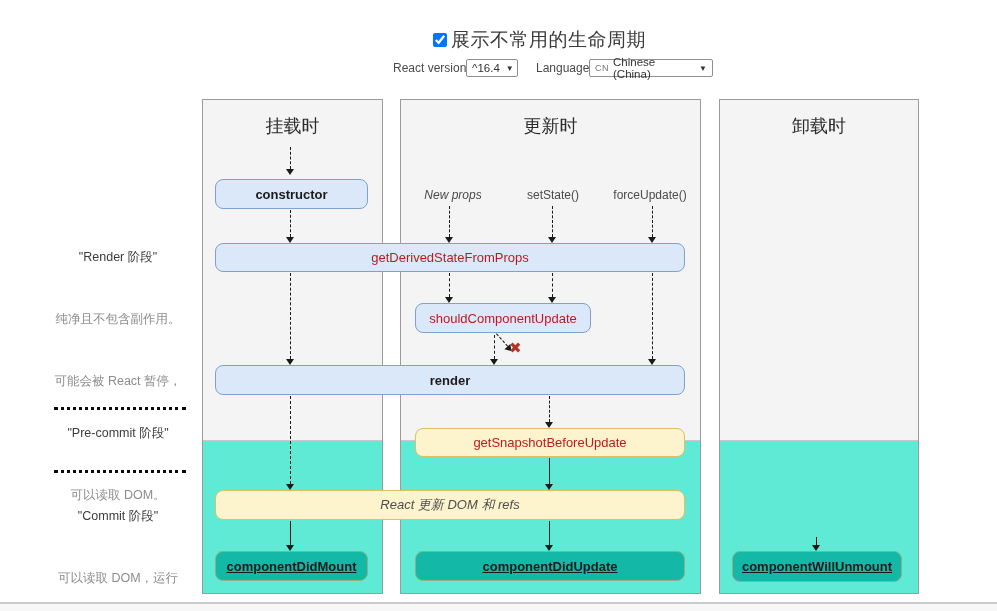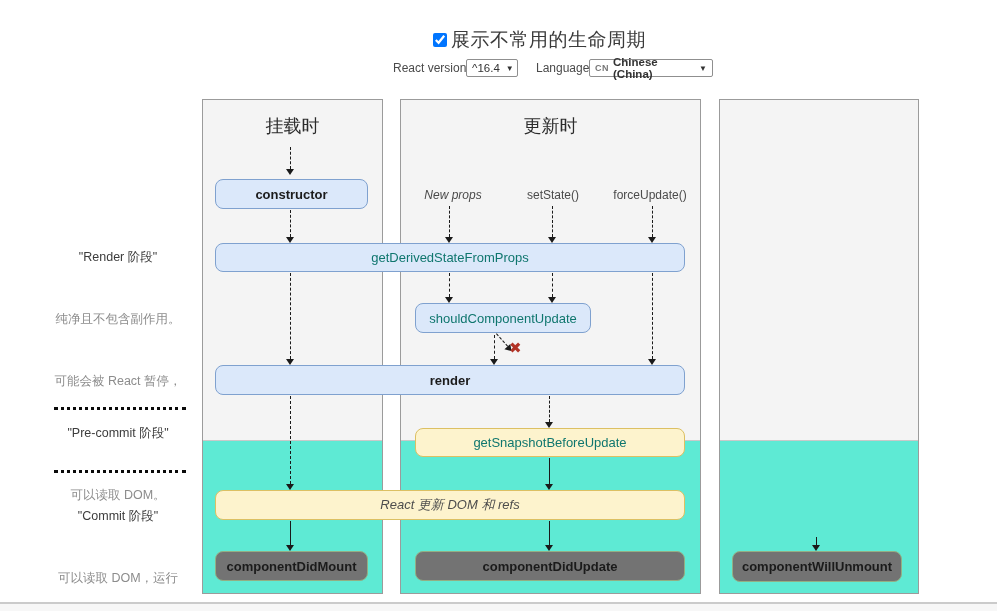--- a/index.html
+++ b/index.html
@@ -29,23 +29,23 @@
   .phase .ph-title { color:#3c3c3c; }
   .phase .ph-line { color:#8c8c8c;margin-top:43px; }
   .dotline { position:absolute; left:54px; width:132px; height:0; border-top:3px dotted #0a0a0a; }
   
   .box {
     position:absolute; border-radius:8px; border:1px solid; display:flex;
     align-items:center; justify-content:center; font-size:13px; z-index:3; cursor:pointer;
   }
   .blue   { background:#dbe8fa; border-color:#7fa1cf; }
   .yellow { background:#fdf3cd; border-color:#dcc063; }
-  .green  { background:#737373; border-color:#93ae84; }
+  .green  { background:#14b8a6; border-color:#93ae84;text-decoration:underline; }
   .boldtxt { font-weight:bold; color:#1b1b1b; }
-  .graytxt { color:#0f766e; }
+  .graytxt { color:#b91c1c; }
   .italictxt { font-style:italic; color:#4d4d4d; }
   
   .trigger { position:absolute; font-size:12px; color:#4a4a4a; transform:translateX(-50%); white-space:nowrap; z-index:2; }
   .trigger.it { font-style:italic; }
   
   .arr { position:absolute; width:0; z-index:2; }
   .dashed { border-left:1.6px dashed #1a1a1a; }
   .solid  { border-left:1.6px solid #1a1a1a; }
   .head::after {
     content:""; position:absolute; bottom:-6px; left:-4.9px;
@@ -66,21 +66,21 @@
     <input type="checkbox" checked="" style="">
     <span class="hdr-title">展示不常用的生命周期</span>
   </div>
 
   <span class="ctl-label" style="left:393px; top:61px;">React version</span>
   <div class="select" style="left:466px; top:59px; width:52px;">
     <span>^16.4</span>
     <span class="caret">▼</span>
   </div>
   <span class="ctl-label" style="left:536px; top:61px;">Language</span>
-  <div class="select" style="left:589px; top:59px; width:124px;font-weight:bold;">
+  <div class="select" style="left:589px; top:59px; width:124px;">
     <span class="cc">CN</span>
     <span>Chinese (China)</span>
     <span class="caret">▼</span>
   </div>
 
   <div class="phase" style="top:248px;">
     <div class="ph-title">"Render 阶段"</div>
     <div class="ph-line">纯净且不包含副作用。</div>
     <div class="ph-line">可能会被 React 暂停，</div>
   </div>
@@ -99,20 +99,21 @@
   <div class="col" style="left:202px; width:181px;">
     <div class="col-shade"></div>
     <div class="col-title">挂载时</div>
   </div>
   <div class="col" style="left:400px; width:301px;">
     <div class="col-shade"></div>
     <div class="col-title">更新时</div>
   </div>
   <div class="col" style="left:719px; width:200px;">
     <div class="col-shade"></div>
+    <div class="col-title">卸载时</div>
   </div>
 
   <span class="trigger it" style="left:453px; top:188px;">New props</span>
   <span class="trigger" style="left:553px; top:188px;">setState()</span>
   <span class="trigger" style="left:650px; top:188px;">forceUpdate()</span>
 
   <div class="arr dashed head" style="left:290px; top:147px; height:22px;"></div>
   <div class="arr dashed head" style="left:290px; top:210px; height:27px;"></div>
   <div class="arr dashed head" style="left:290px; top:273px; height:86px;"></div>
   <div class="arr dashed head" style="left:290px; top:396px; height:88px;"></div>

